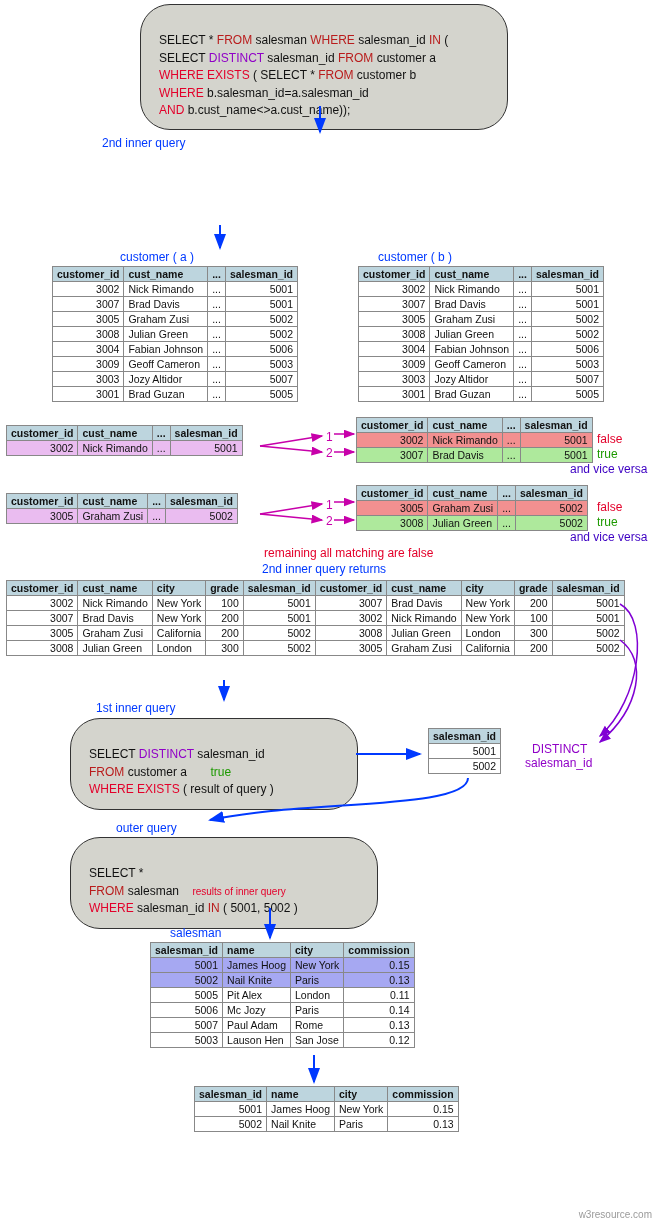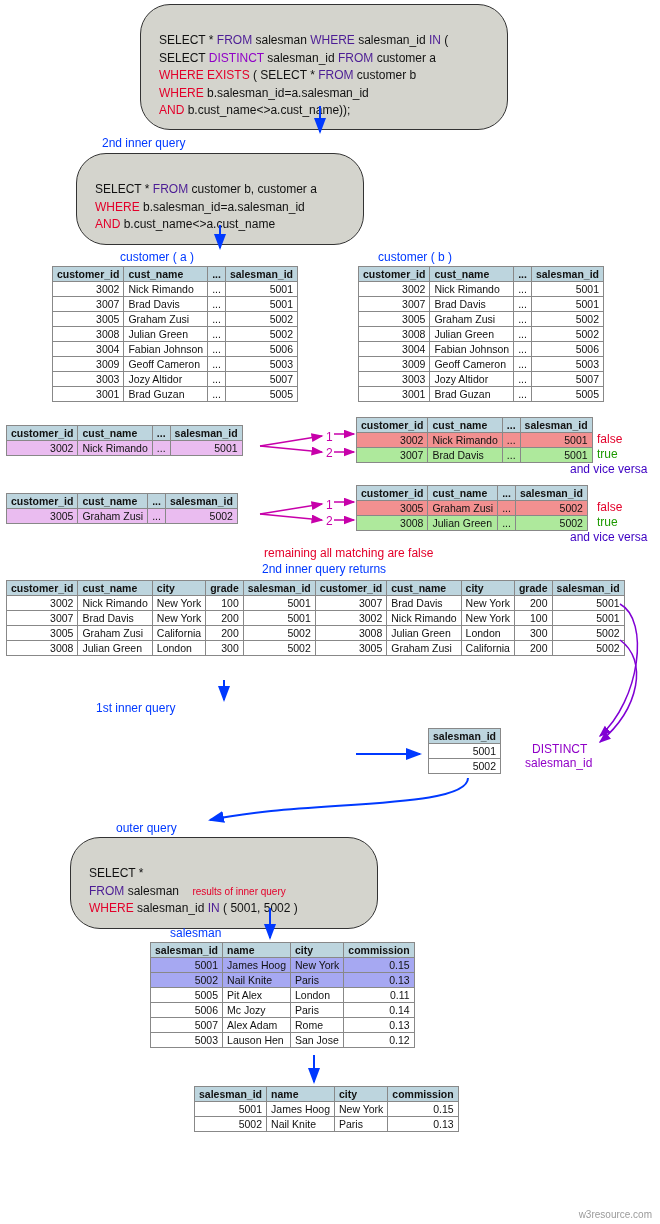--- a/index.html
+++ b/index.html
@@ -20,21 +20,21 @@
     position: absolute;
     background: #d4d4cd;
     border: 1px solid #333;
     border-radius: 30px;
     padding: 10px 18px 10px 18px;
     font-size: 12px;
     line-height: 1.45;
     white-space: pre;
   }
   .block span { white-space: pre; }
-  .kw-blue   { color: #4c1d95; margin-top: 44px; }
+  .kw-blue   { color: #b91c1c; margin-top: 44px; }
   .kw-purple { color: #9000c7; }
   .kw-red    { color: #e3002a; text-align: right; }
   .kw-green  { color: #1d9900; }
 
   .label {
     position: absolute;
     font-size: 12px;
   }
   .label.blue   { color: #0039ff; }
   .label.purple { color: #9000c7; }
@@ -89,24 +89,20 @@
 <div class="canvas">
 
   <div class="block" style="left:140px; top:4px; width:330px;">
 <span>SELECT * </span><span class="kw-blue">FROM</span><span> salesman </span><span class="kw-blue">WHERE</span><span> salesman_id </span><span class="kw-blue">IN</span><span> (</span>
 <span>SELECT </span><span class="kw-purple">DISTINCT</span><span> salesman_id </span><span class="kw-blue">FROM</span><span> customer a</span>
 <span class="kw-red">WHERE EXISTS</span><span> ( </span><span>SELECT * </span><span class="kw-blue">FROM</span><span> customer b</span>
 <span class="kw-red">WHERE</span><span> b.salesman_id=a.salesman_id</span>
 <span class="kw-red">AND</span><span> b.cust_name&lt;&gt;a.cust_name));</span></div>
 
   <div class="label blue" style="left:102px; top:136px;">2nd inner query</div>
-  <div class="block" style="left:76px; top:153px; width:250px;">
-<span>SELECT * </span><span class="kw-blue">FROM</span><span> customer b, customer a</span>
-<span class="kw-red">WHERE</span><span> b.salesman_id=a.salesman_id</span>
-<span class="kw-red">AND</span><span> b.cust_name&lt;&gt;a.cust_name</span></div>
 
   <div class="label blue" style="left:76px; top:250px;margin-left:44px;">customer ( a )</div>
   <table class="data" style="left:52px; top:266px;">
     <tbody>
         <tr>
       <th>customer_id</th>
           <th>cust_name</th>
           <th>...</th>
           <th>salesman_id</th>
     </tr>
@@ -373,20 +369,24 @@
           <td class="num">3005</td>
           <td>Graham Zusi</td>
           <td>California</td>
           <td class="num">200</td>
           <td class="num">5002</td>
         </tr>
   </tbody>
     </table>
 
   <div class="label blue" style="left:96px; top:701px;">1st inner query</div>
+  <div class="block" style="left:70px; top:718px; width:250px;">
+<span>SELECT </span><span class="kw-purple">DISTINCT</span><span> salesman_id</span>
+<span class="kw-blue">FROM</span><span> customer a</span>       <span class="kw-green">true</span>
+<span class="kw-red">WHERE EXISTS</span><span> ( result of query )</span></div>
 
   <table class="data" style="left:428px; top:728px;">
     <tbody>
         <tr>
           <th>salesman_id</th>
         </tr>
     <tr>
           <td class="num">5001</td>
         </tr>
     <tr>
@@ -431,21 +431,21 @@
           <td class="num">0.11</td>
         </tr>
     <tr>
           <td class="num">5006</td>
           <td>Mc Jozy</td>
           <td>Paris</td>
           <td class="num">0.14</td>
         </tr>
     <tr>
           <td class="num">5007</td>
-          <td>Alex Adam</td>
+          <td>Paul Adam</td>
           <td>Rome</td>
           <td class="num">0.13</td>
         </tr>
     <tr>
           <td class="num">5003</td>
           <td>Lauson Hen</td>
           <td>San Jose</td>
           <td class="num">0.12</td>
         </tr>
   </tbody>

